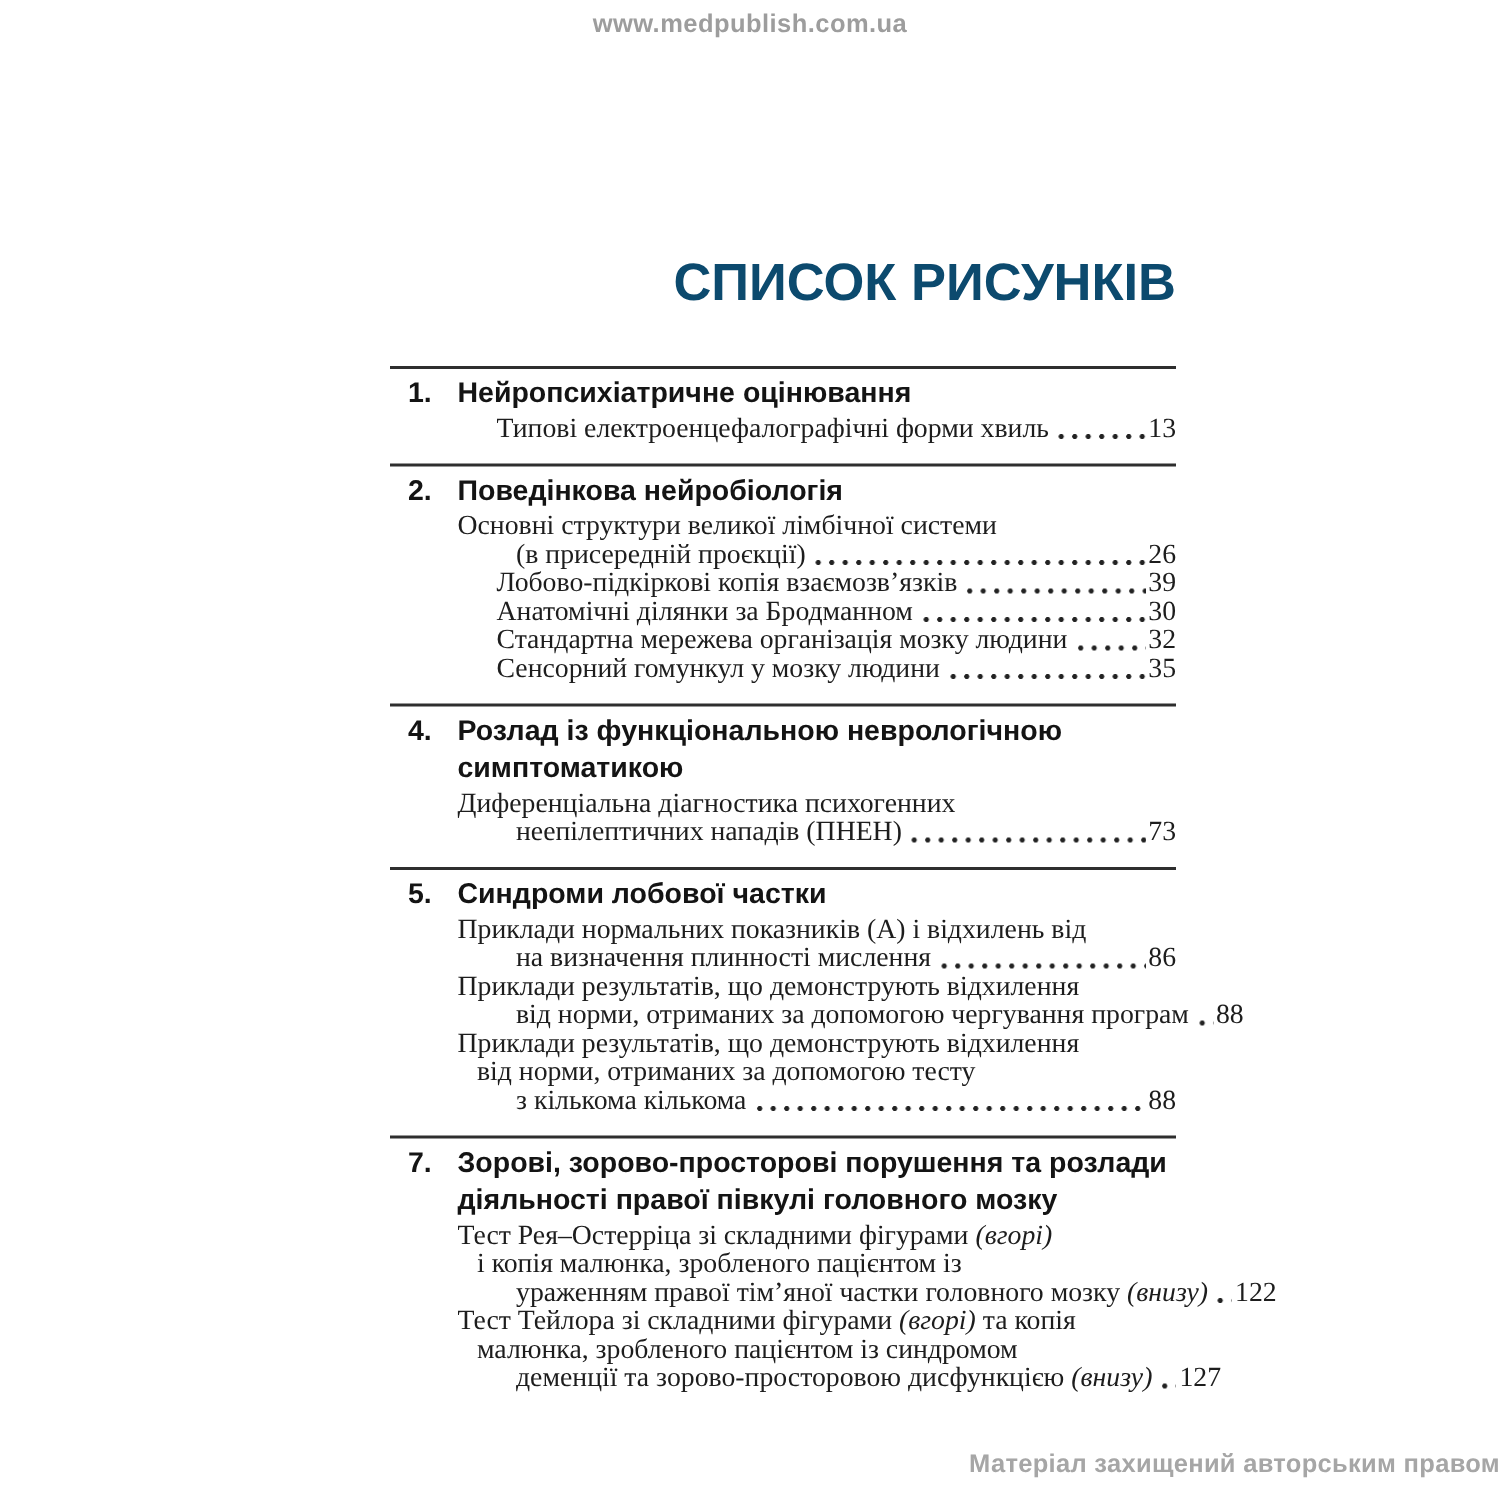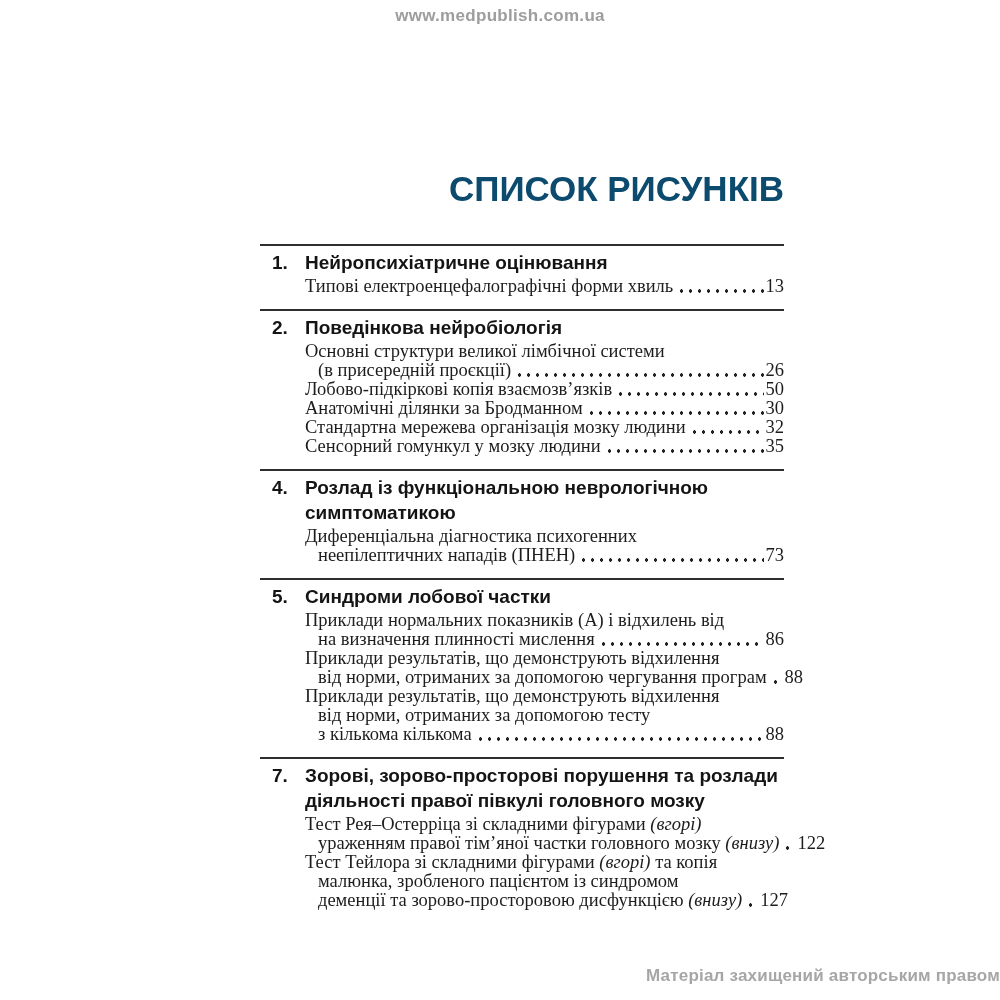--- a/index.html
+++ b/index.html
@@ -50,21 +50,21 @@
     padding-left:12px;
   }
   .sec-title{flex:1;}
   .entries{margin-left:45px;}
   .entry-line{
     font-size:18.5px;
     line-height:19px;
     color:#1d1d1d;
   }
   .entry-line.cont{padding-left:13px;}
-  .line-flex{display:flex;align-items:center;}
+  .line-flex{display:flex;align-items:center;margin-left:26px;}
   .line-flex .txt{white-space:nowrap;}
   .leader{
     flex:1 1 auto;
     min-width:10px;
     align-self:flex-end;
     height:6px;
     margin:0 2px 2px 6px;
     background-image:radial-gradient(circle at 2.5px 3px,#222 1.5px,transparent 1.9px);
     background-size:9px 6px;
     background-repeat:repeat-x;
@@ -120,21 +120,21 @@
               <div class="entry-line cont line-flex">
                 <span class="txt"><span>(в присередній проєкції)</span></span>
                 <span class="leader"></span>
                 <span class="pg">26</span>
               </div>
             </div>
             <div class="entry">
               <div class="entry-line line-flex">
                 <span class="txt"><span>Лобово-підкіркові копія взаємозв’язків</span></span>
                 <span class="leader"></span>
-                <span class="pg">50</span>
+                <span class="pg">39</span>
               </div>
             </div>
             <div class="entry">
               <div class="entry-line line-flex">
                 <span class="txt"><span>Анатомічні ділянки за Бродманном</span></span>
                 <span class="leader"></span>
                 <span class="pg">30</span>
               </div>
             </div>
             <div class="entry">
@@ -211,20 +211,21 @@
           <div class="sec-heading">
             <div class="sec-num">7.</div>
             <div class="sec-title">
               <div>Зорові, зорово-просторові порушення та розлади</div>
               <div>діяльності правої півкулі головного мозку</div>
             </div>
           </div>
           <div class="entries">
             <div class="entry">
               <div class="entry-line"><span>Тест Рея–Остерріца зі складними фігурами </span><i>(вгорі)</i></div>
+              <div class="entry-line cont"><span>і копія малюнка, зробленого пацієнтом із</span></div>
               <div class="entry-line cont line-flex">
                 <span class="txt"><span>ураженням правої тім’яної частки головного мозку </span><i>(внизу)</i></span>
                 <span class="leader"></span>
                 <span class="pg">122</span>
               </div>
             </div>
             <div class="entry">
               <div class="entry-line"><span>Тест Тейлора зі складними фігурами </span><i>(вгорі)</i><span> та копія</span></div>
               <div class="entry-line cont"><span>малюнка, зробленого пацієнтом із синдромом</span></div>
               <div class="entry-line cont line-flex">

